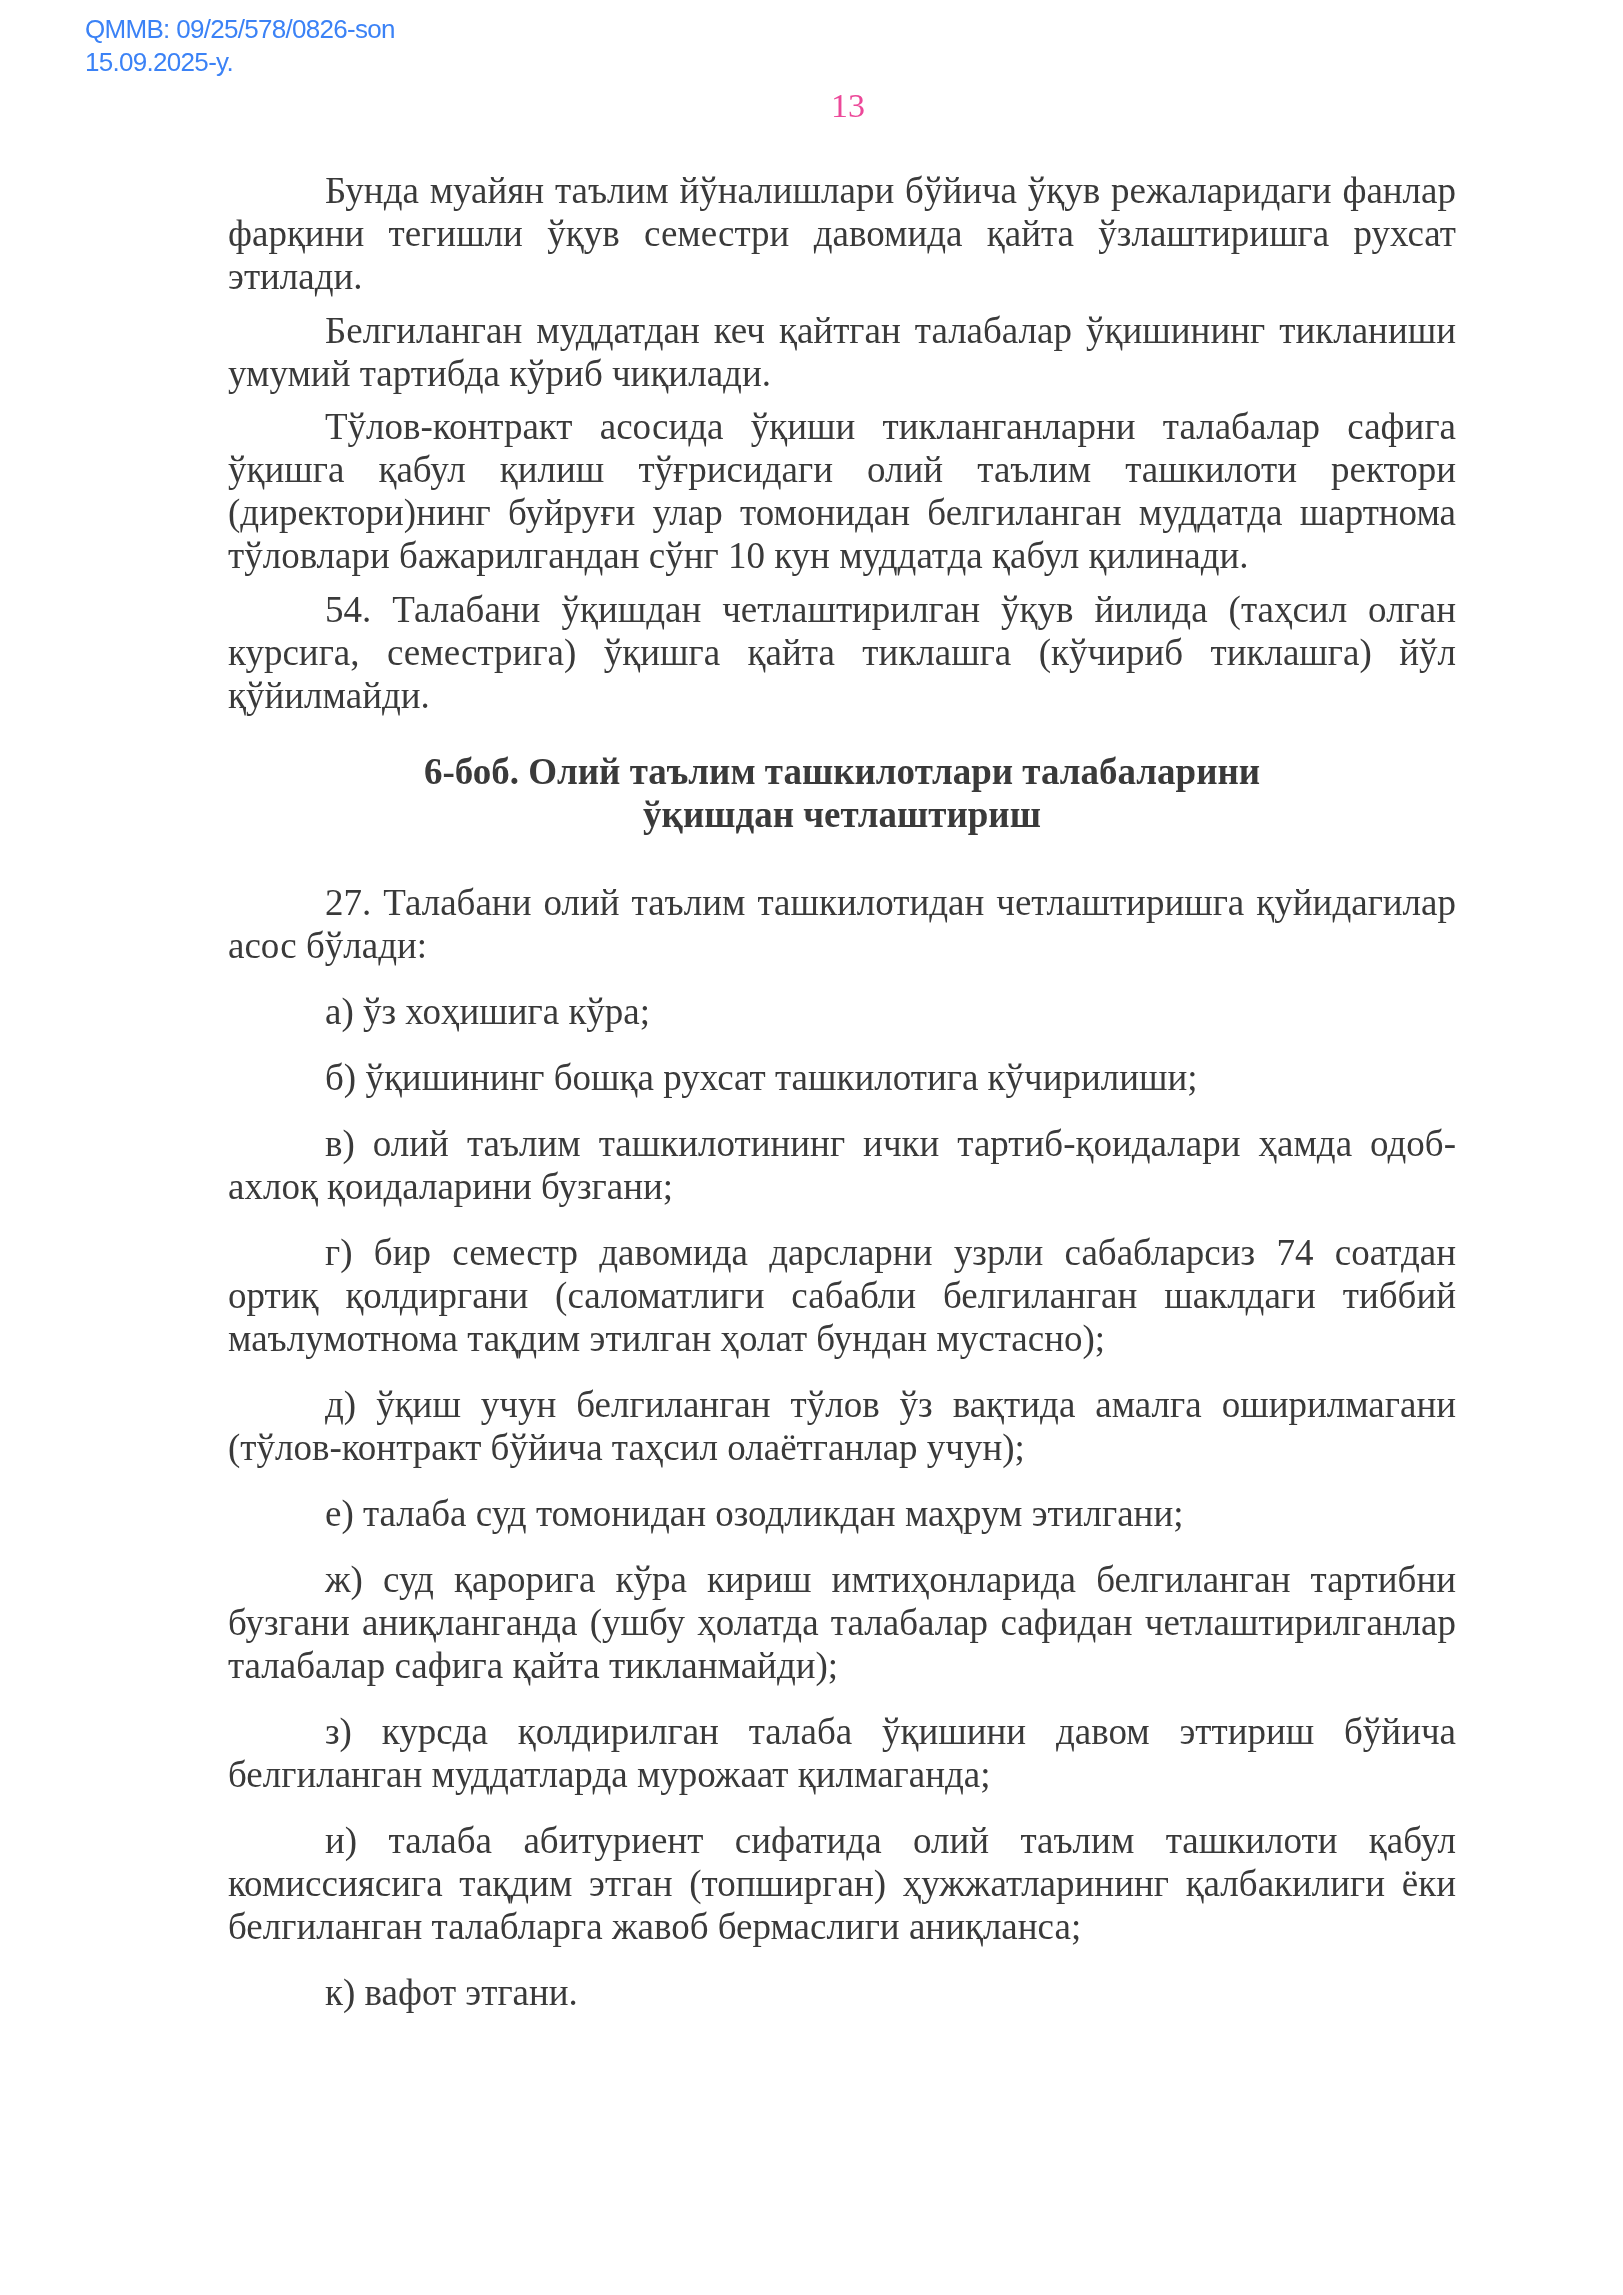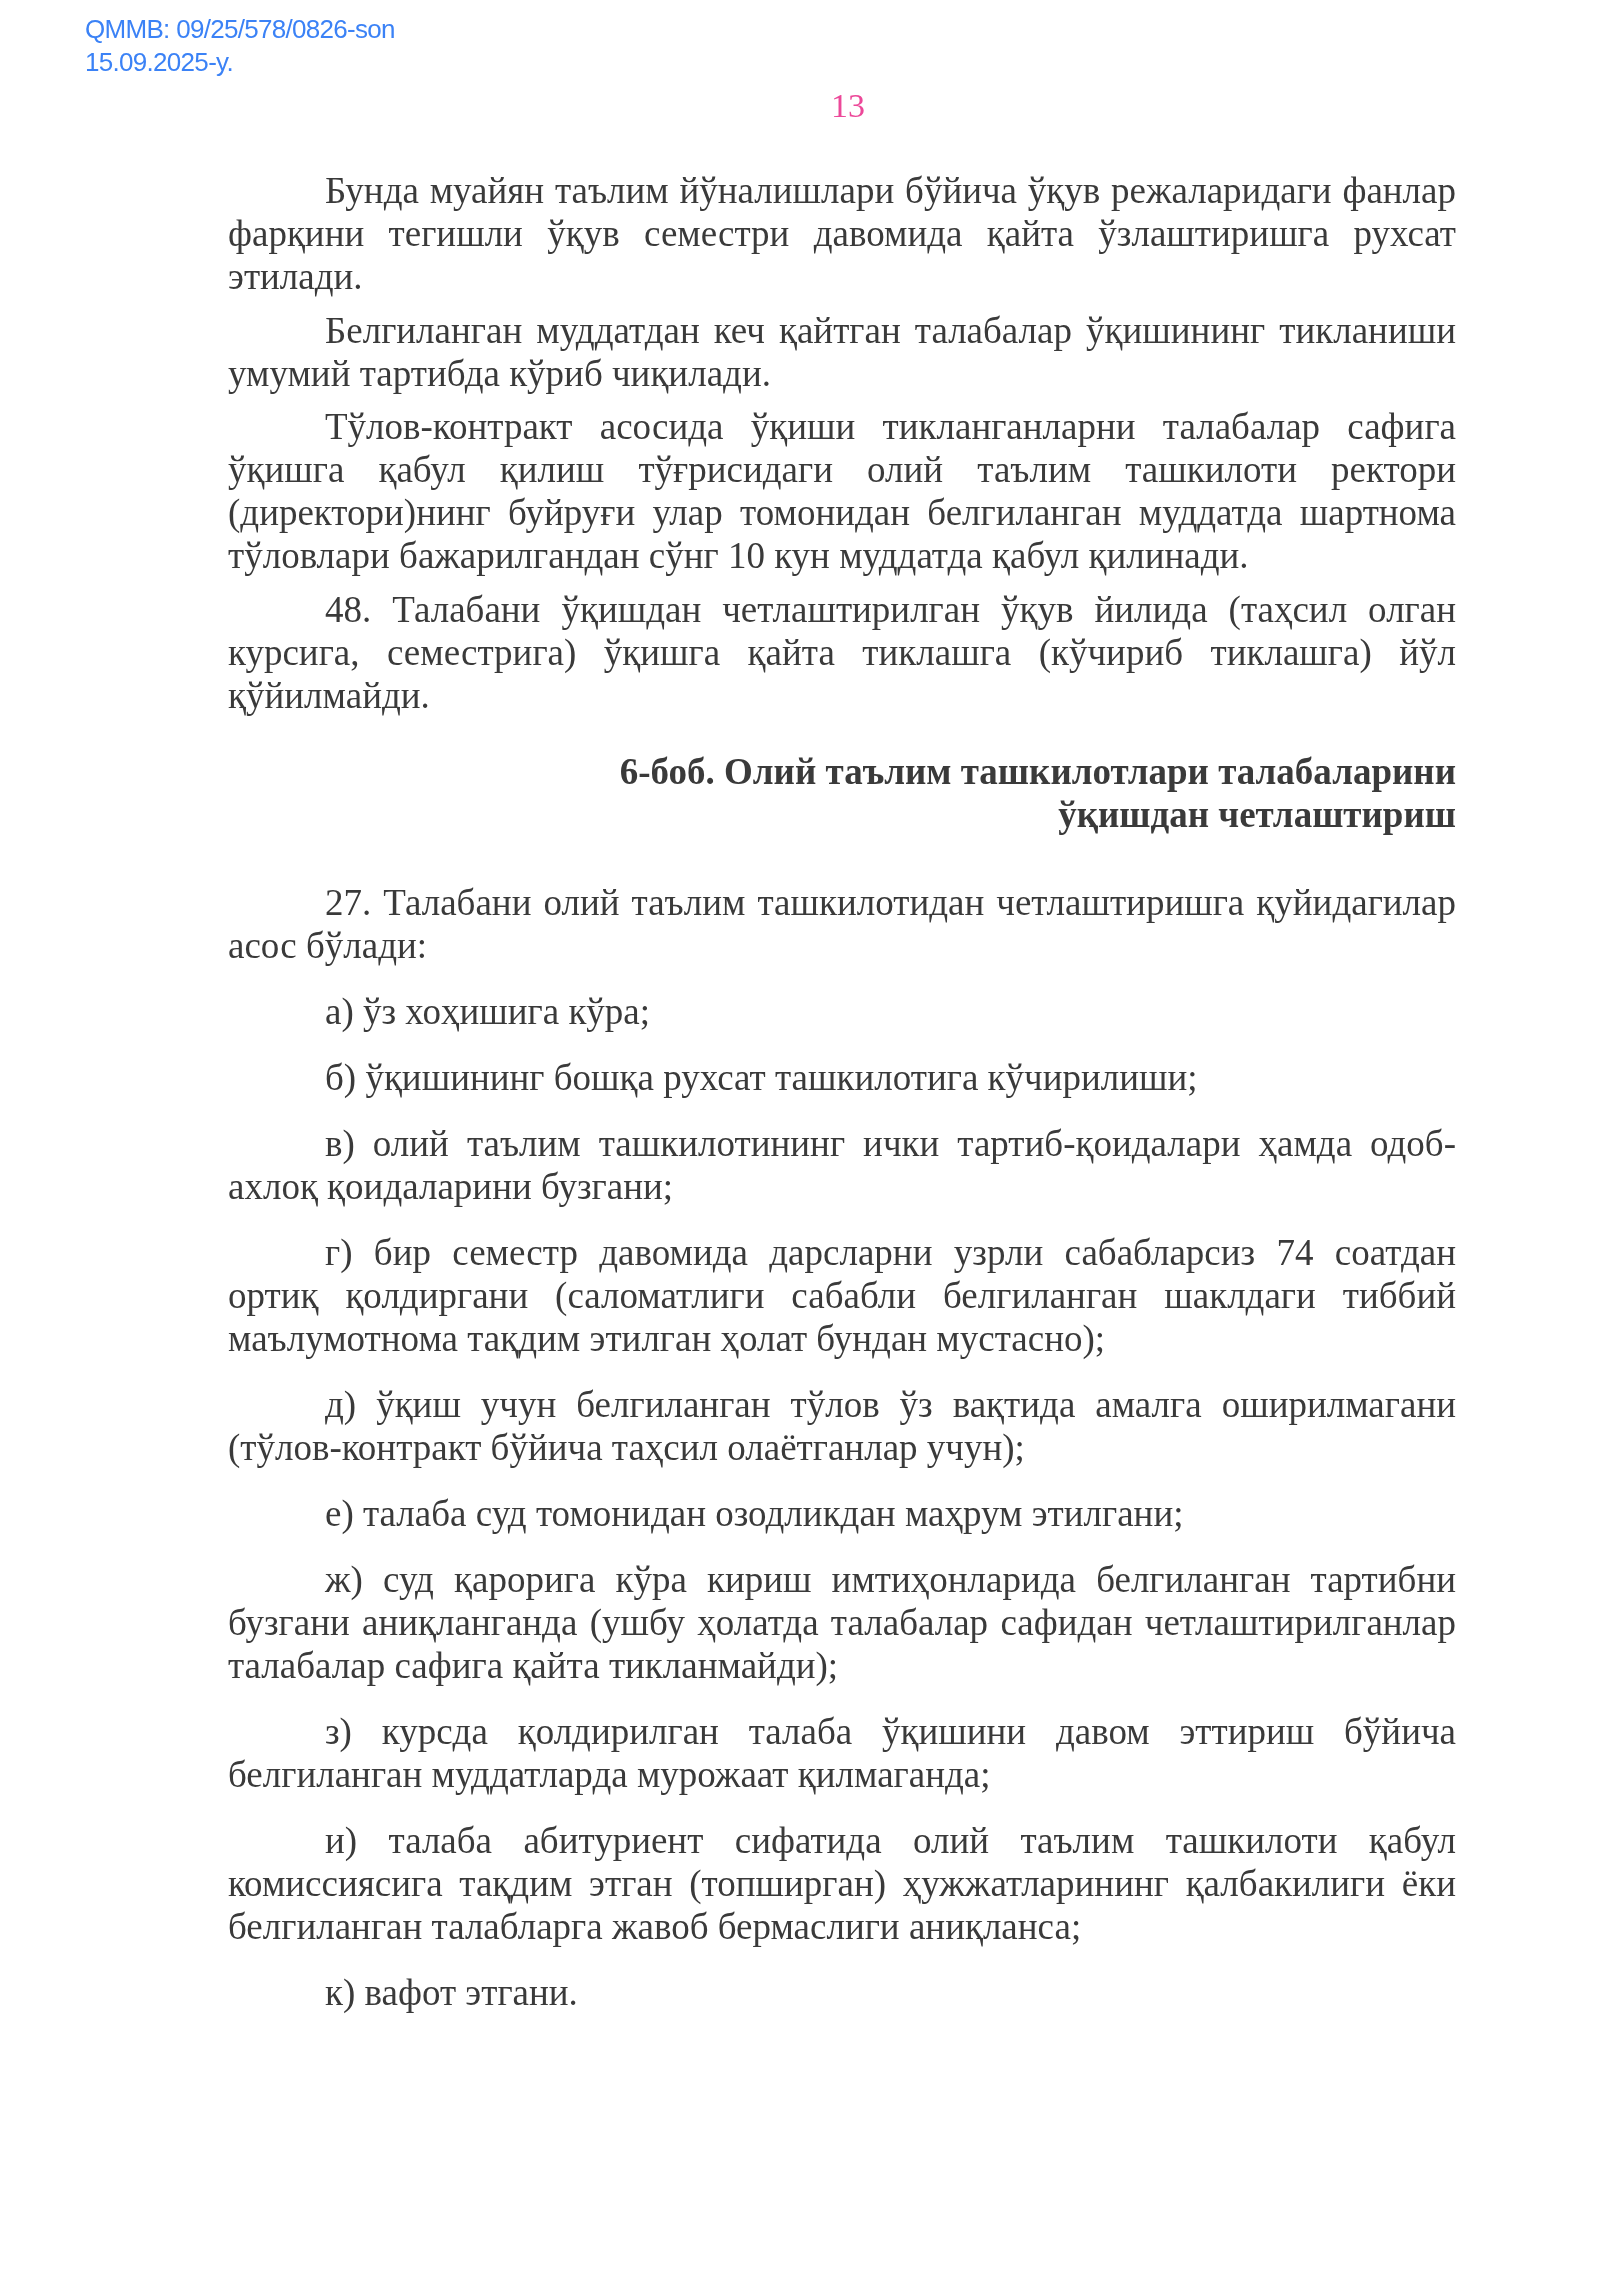--- a/index.html
+++ b/index.html
@@ -45,42 +45,42 @@
     margin: 0 0 10.5px 0;
     text-indent: 97px;
     text-align: justify;
     text-align-last: left;
   }
   .para.item {
     margin-bottom: 12.4px;
     margin-top: 23px;
   }
   .heading {
-    text-align: right;
+    text-align: center;
     font-weight: bold;
     margin: 33px 0 45px 0;
     text-indent: 0;
   }
   .heading span { display: block; }
 </style>
 </head>
 <body>
 
 <div class="stamp">
   <div>QMMB: 09/25/578/0826-son</div>
   <div>15.09.2025-y.</div>
 </div>
 
 <div class="page-number">13</div>
 
 <div class="content">
   <p class="para">Бунда муайян таълим йўналишлари бўйича ўқув режаларидаги фанлар фарқини тегишли ўқув семестри давомида қайта ўзлаштиришга рухсат этилади.</p>
   <p class="para">Белгиланган муддатдан кеч қайтган талабалар ўқишининг тикланиши умумий тартибда кўриб чиқилади.</p>
   <p class="para">Тўлов-контракт асосида ўқиши тикланганларни талабалар сафига ўқишга қабул қилиш тўғрисидаги олий таълим ташкилоти ректори (директори)нинг буйруғи улар томонидан белгиланган муддатда шартнома тўловлари бажарилгандан сўнг 10 кун муддатда қабул қилинади.</p>
-  <p class="para">48. Талабани ўқишдан четлаштирилган ўқув йилида (таҳсил олган курсига, семестрига) ўқишга қайта тиклашга (кўчириб тиклашга) йўл қўйилмайди.</p>
+  <p class="para">54. Талабани ўқишдан четлаштирилган ўқув йилида (таҳсил олган курсига, семестрига) ўқишга қайта тиклашга (кўчириб тиклашга) йўл қўйилмайди.</p>
 
   <div class="heading">
     <span>6-боб. Олий таълим ташкилотлари талабаларини</span>
     <span>ўқишдан четлаштириш</span>
   </div>
 
   <p class="para">27. Талабани олий таълим ташкилотидан четлаштиришга қуйидагилар асос бўлади:</p>
 
   <div>
     <p class="para item">а) ўз хоҳишига кўра;</p>

